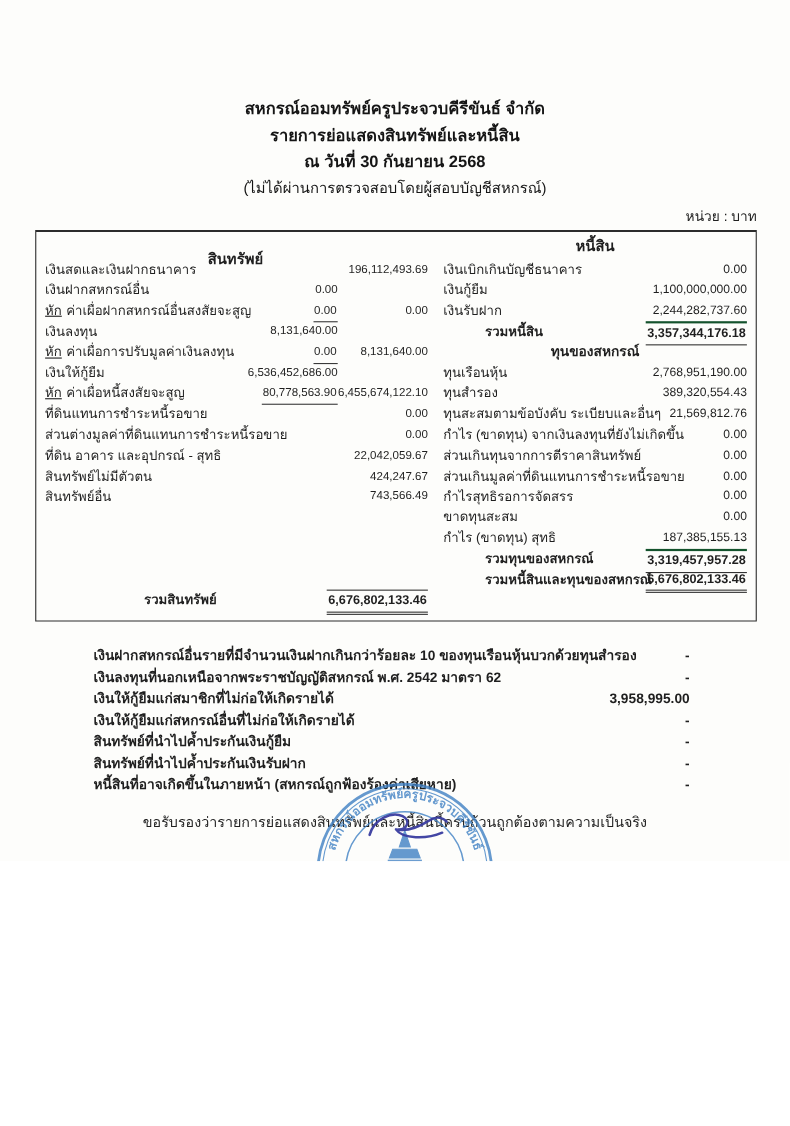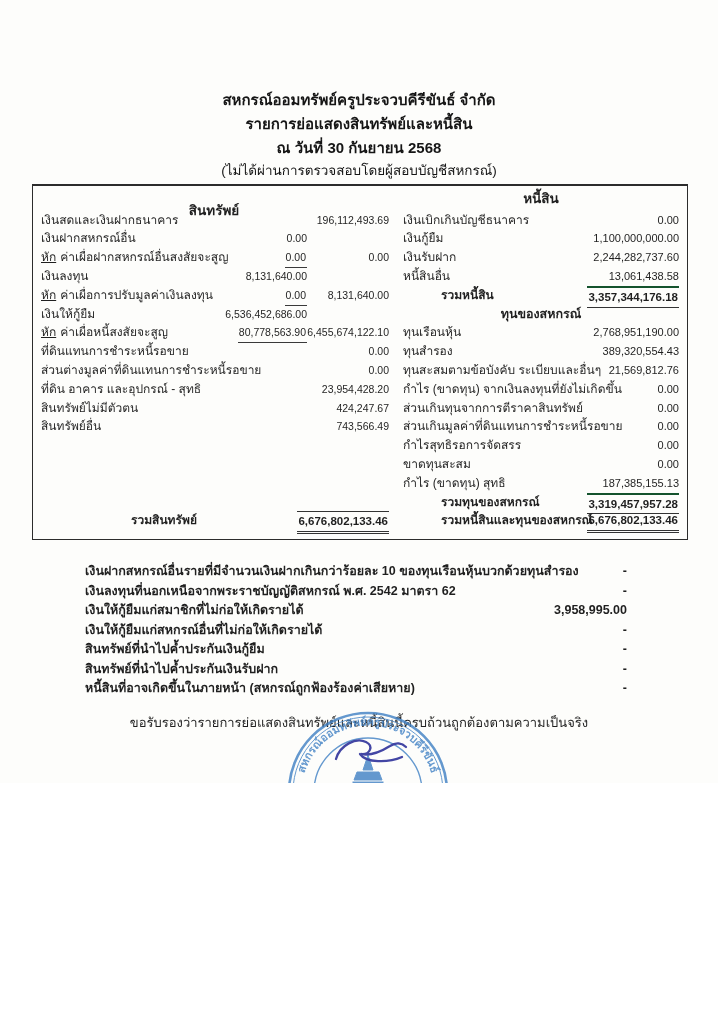--- a/index.html
+++ b/index.html
@@ -66,20 +66,21 @@
 
 <div class="page">
 
   <div class="doc-header">
     <div>สหกรณ์ออมทรัพย์ครูประจวบคีรีขันธ์ จำกัด</div>
     <div>รายการย่อแสดงสินทรัพย์และหนี้สิน</div>
     <div>ณ วันที่ 30 กันยายน 2568</div>
     <div class="audit-note">(ไม่ได้ผ่านการตรวจสอบโดยผู้สอบบัญชีสหกรณ์)</div>
   </div>
 
+  <div class="unit-line">หน่วย : บาท</div>
 
   <div class="statement-table">
     <div class="col-headers">
       <div class="h-left">สินทรัพย์</div>
       <div class="h-right">หนี้สิน</div>
     </div>
     <div class="tbody">
       <div class="col-assets">
           <div class="trow">
             <span class="lbl">เงินสดและเงินฝากธนาคาร</span>
@@ -115,21 +116,21 @@
           <div class="trow">
             <span class="lbl">ที่ดินแทนการชำระหนี้รอขาย</span>
             <span class="outer">0.00</span>
           </div>
           <div class="trow">
             <span class="lbl">ส่วนต่างมูลค่าที่ดินแทนการชำระหนี้รอขาย</span>
             <span class="outer">0.00</span>
           </div>
           <div class="trow">
             <span class="lbl">ที่ดิน อาคาร และอุปกรณ์ - สุทธิ</span>
-            <span class="outer">23,954,428.20</span>
+            <span class="outer">22,042,059.67</span>
           </div>
           <div class="trow">
             <span class="lbl">สินทรัพย์ไม่มีตัวตน</span>
             <span class="outer">424,247.67</span>
           </div>
           <div class="trow">
             <span class="lbl">สินทรัพย์อื่น</span>
             <span class="outer">743,566.49</span>
           </div>
           <div class="trow"></div>
@@ -146,24 +147,20 @@
             <span class="lbl">เงินเบิกเกินบัญชีธนาคาร</span>
             <span class="amount">0.00</span>
           </div>
           <div class="trow">
             <span class="lbl">เงินกู้ยืม</span>
             <span class="amount">1,100,000,000.00</span>
           </div>
           <div class="trow">
             <span class="lbl">เงินรับฝาก</span>
             <span class="amount">2,244,282,737.60</span>
-          </div>
-          <div class="trow">
-            <span class="lbl">หนี้สินอื่น</span>
-            <span class="amount">13,061,438.58</span>
           </div>
           <div class="trow">
             <span class="lbl total-lbl l-total-lbl">รวมหนี้สิน</span>
             <span class="amount total-amt">3,357,344,176.18</span>
           </div>
           <div class="trow section-row"><span>ทุนของสหกรณ์</span></div>
           <div class="trow">
             <span class="lbl">ทุนเรือนหุ้น</span>
             <span class="amount">2,768,951,190.00</span>
           </div>

